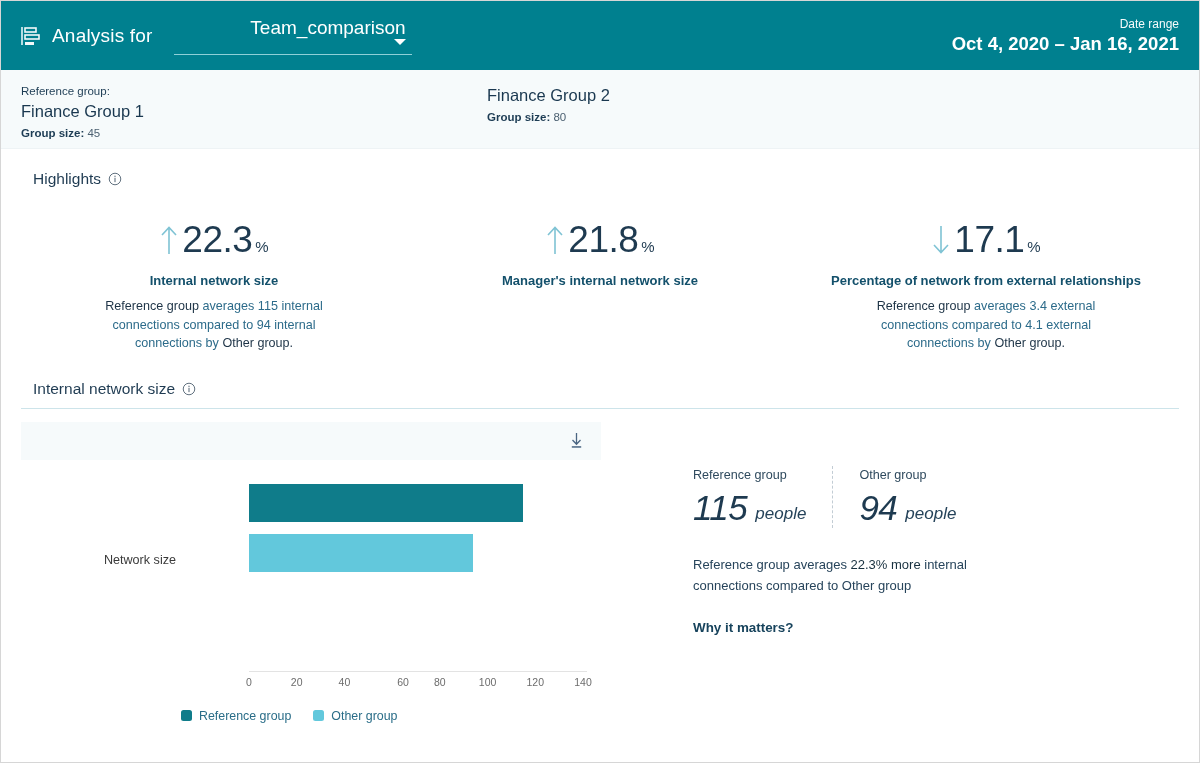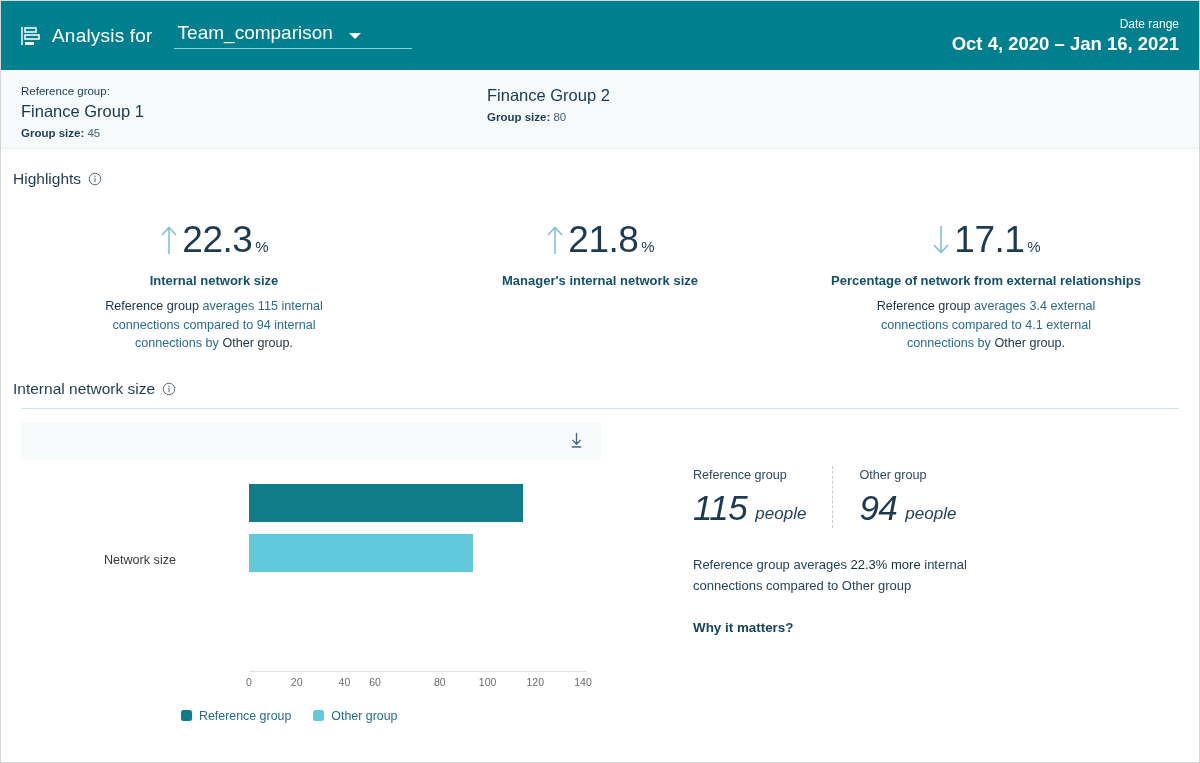--- a/index.html
+++ b/index.html
@@ -34,23 +34,24 @@
     font-size: 19px;
     letter-spacing: .2px;
     white-space: nowrap;
   }
   .dropdown {
     margin-left: 10px;
     min-width: 238px;
     border-bottom: 1px solid #8fd0d8;
     display: flex;
     align-items: flex-end;
-    justify-content: flex-start;
+    justify-content: center;
     padding: 0 6px 4px 4px;
     cursor: pointer;
+    flex-direction: column;
   }
   .dropdown-value { color: #ffffff; font-size: 19px; white-space: nowrap; }
   .caret {
     width: 0; height: 0;
     border-left: 6px solid transparent;
     border-right: 6px solid transparent;
     border-top: 6px solid #ffffff;
     margin-bottom: 5px;
     margin-left: 16px;
   }
@@ -75,21 +76,21 @@
   .group-block { width: 466px; }
   .group-kicker { font-size: 11.5px; color: #1d3c54; line-height: 16px; }
   .group-name { font-size: 16.5px; color: #19374f; line-height: 23px; margin-top: 1px; }
   .group-size { font-size: 11.5px; color: #1d3c54; line-height: 16px; margin-top: 2px; }
   .group-size b { font-weight: bold; }
   .group-size span { color: #4a5f70; }
 
   
   .section-title-row {
     display: flex; align-items: center; gap: 7px;
-    padding-left: 12px;
+    padding-left: 32px;
   }
   .section-title {
     font-size: 15.5px;
     color: #1f3b52;
   }
   .info-icon { width: 14px; height: 14px; display: block; cursor: pointer; }
 
   .highlights-head { margin-top: 21px; }
 
   
@@ -348,21 +349,21 @@
         <div class="cat-label">Network size</div>
         <div class="plot">
           <div class="bar bar-ref" style="width: 274.357px; background: rgb(15, 124, 138); left: 0px;"></div>
           <div class="bar bar-oth" style="width: 224.257px; background: rgb(98, 200, 220); left: 0px;"></div>
         </div>
         <div class="axis-line"></div>
         <div class="ticks">
             <span class="tick" style="left: 0px;">0</span>
             <span class="tick" style="left: 47.7143px;">20</span>
             <span class="tick" style="left: 95.4286px;">40</span>
-            <span class="tick" style="left: 126px;">60</span>
+            <span class="tick" style="left: 154px;">60</span>
             <span class="tick" style="left: 190.857px;">80</span>
             <span class="tick" style="left: 238.571px;">100</span>
             <span class="tick" style="left: 286.286px;">120</span>
             <span class="tick" style="left: 334px;">140</span>
           </div>
       </div>
 
       <div class="legend">
         <div class="legend-item">
           <span class="swatch" style="background: rgb(15, 124, 138);"></span>

